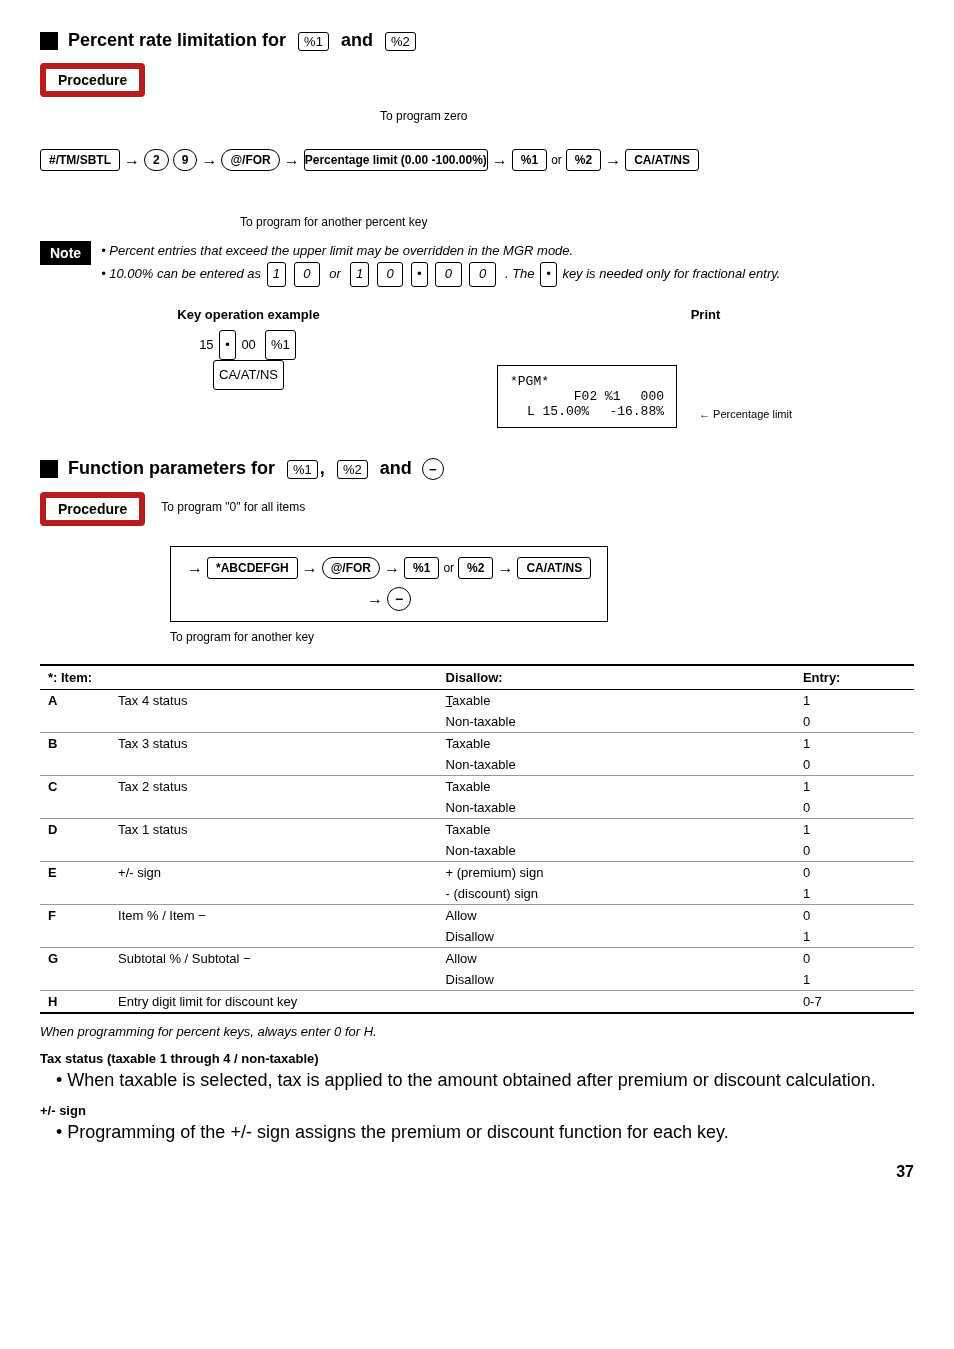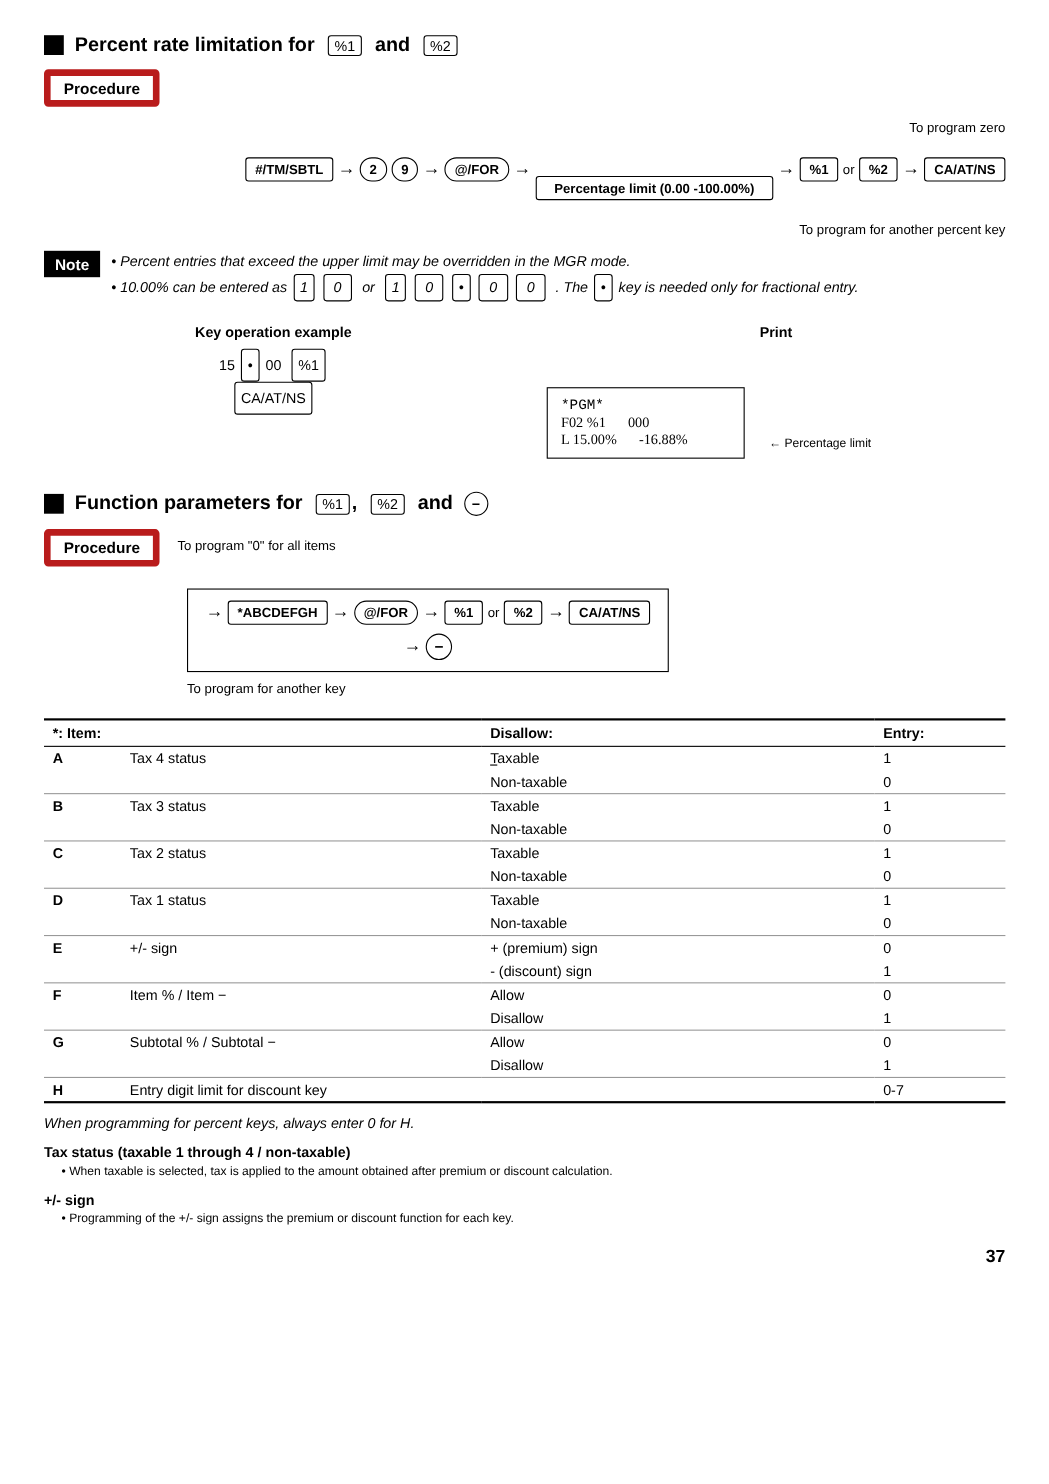--- a/index.html
+++ b/index.html
@@ -67,22 +67,21 @@
       padding: 3px 8px;
       font-size: 12px;
       font-weight: bold;
       white-space: nowrap;
       background: #fff;
     }
     .flow-node.rounded {
       border-radius: 20px;
     }
     .flow-node.rect-wide {
-      padding: 3px 16px;
-      margin-top: 35px;
+      padding: 3px 0;
     }
     .arrow {
       font-size: 16px;
       line-height: 1;
     }
     .flow-or {
       font-size: 12px;
     }
 
     
@@ -134,23 +133,22 @@
       padding: 8px 12px;
       font-family: 'Courier New', monospace;
       font-size: 13px;
       position: relative;
       min-width: 180px;
       display: inline-block;
       margin-top: 35px;
     }
     .print-line {
       display: flex;
-      justify-content: flex-start;
+      justify-content: flex-end;
       gap: 20px;
-      font-family: Liberation Serif, serif;
     }
 
     
     .items-table {
       width: 100%;
       border-collapse: collapse;
       margin: 20px 0 10px 0;
     }
     .items-table th {
       font-weight: bold;
@@ -174,21 +172,21 @@
       font-size: 13px;
       margin-bottom: 6px;
       font-style: italic;
     }
     .section-sub-title {
       font-weight: bold;
       font-size: 13px;
       margin: 12px 0 4px 0;
     }
     .sub-bullet {
-      font-size: 11px;
+      font-size: 18px;
       margin-left: 16px;
       margin-bottom: 4px;
     }
 
     
     .section-sep {
       margin: 20px 0 16px 0;
     }
     .flow-row-2 {
       display: flex;
@@ -213,21 +211,22 @@
       font-weight: bold;
       margin-top: 20px;
     }
 
     
     .underline { text-decoration: underline; }
 
     .flow-container {
       display: flex;
       flex-direction: column;
-      align-items: flex-end;
+      align-items: flex-start;
+      gap: 24px;
     }
     .label-above {
       font-size: 12px;
       margin-left: 340px;
       margin-bottom: 2px;
     }
     .label-below {
       font-size: 12px;
       margin-left: 200px;
       margin-top: 20px;

